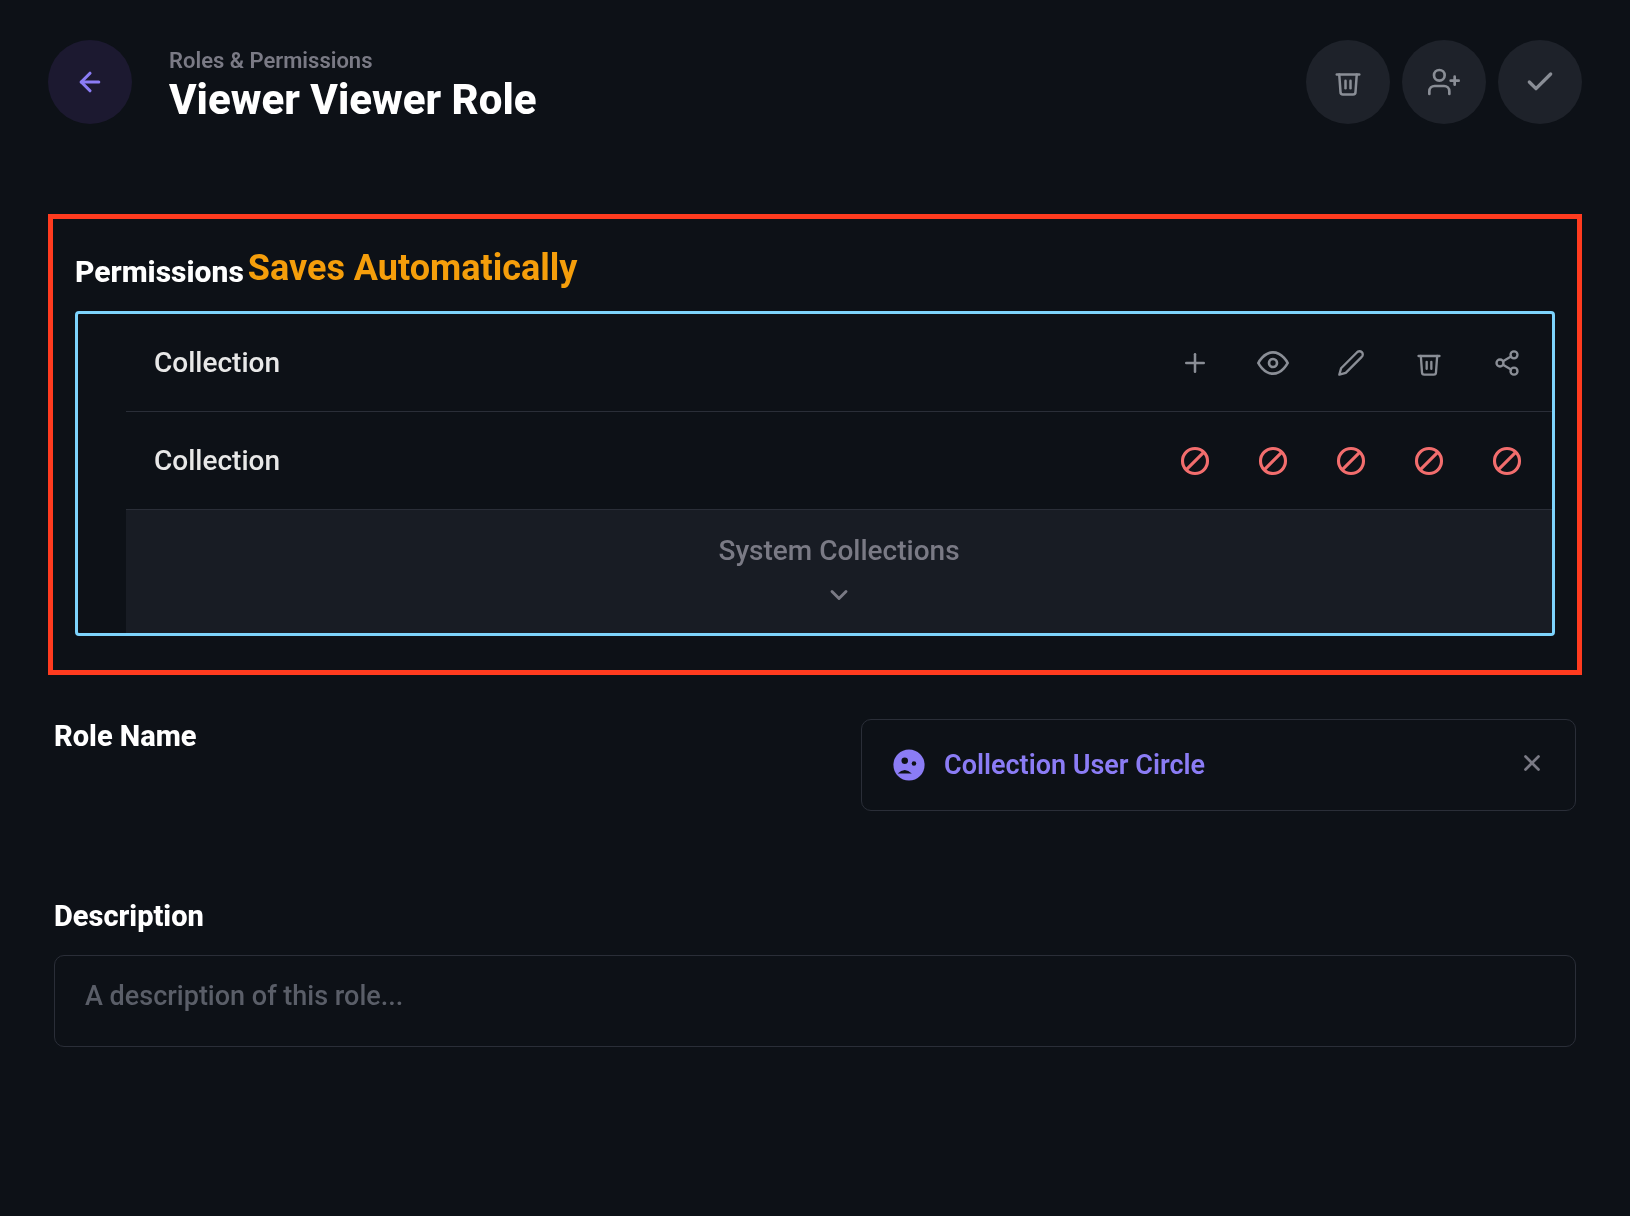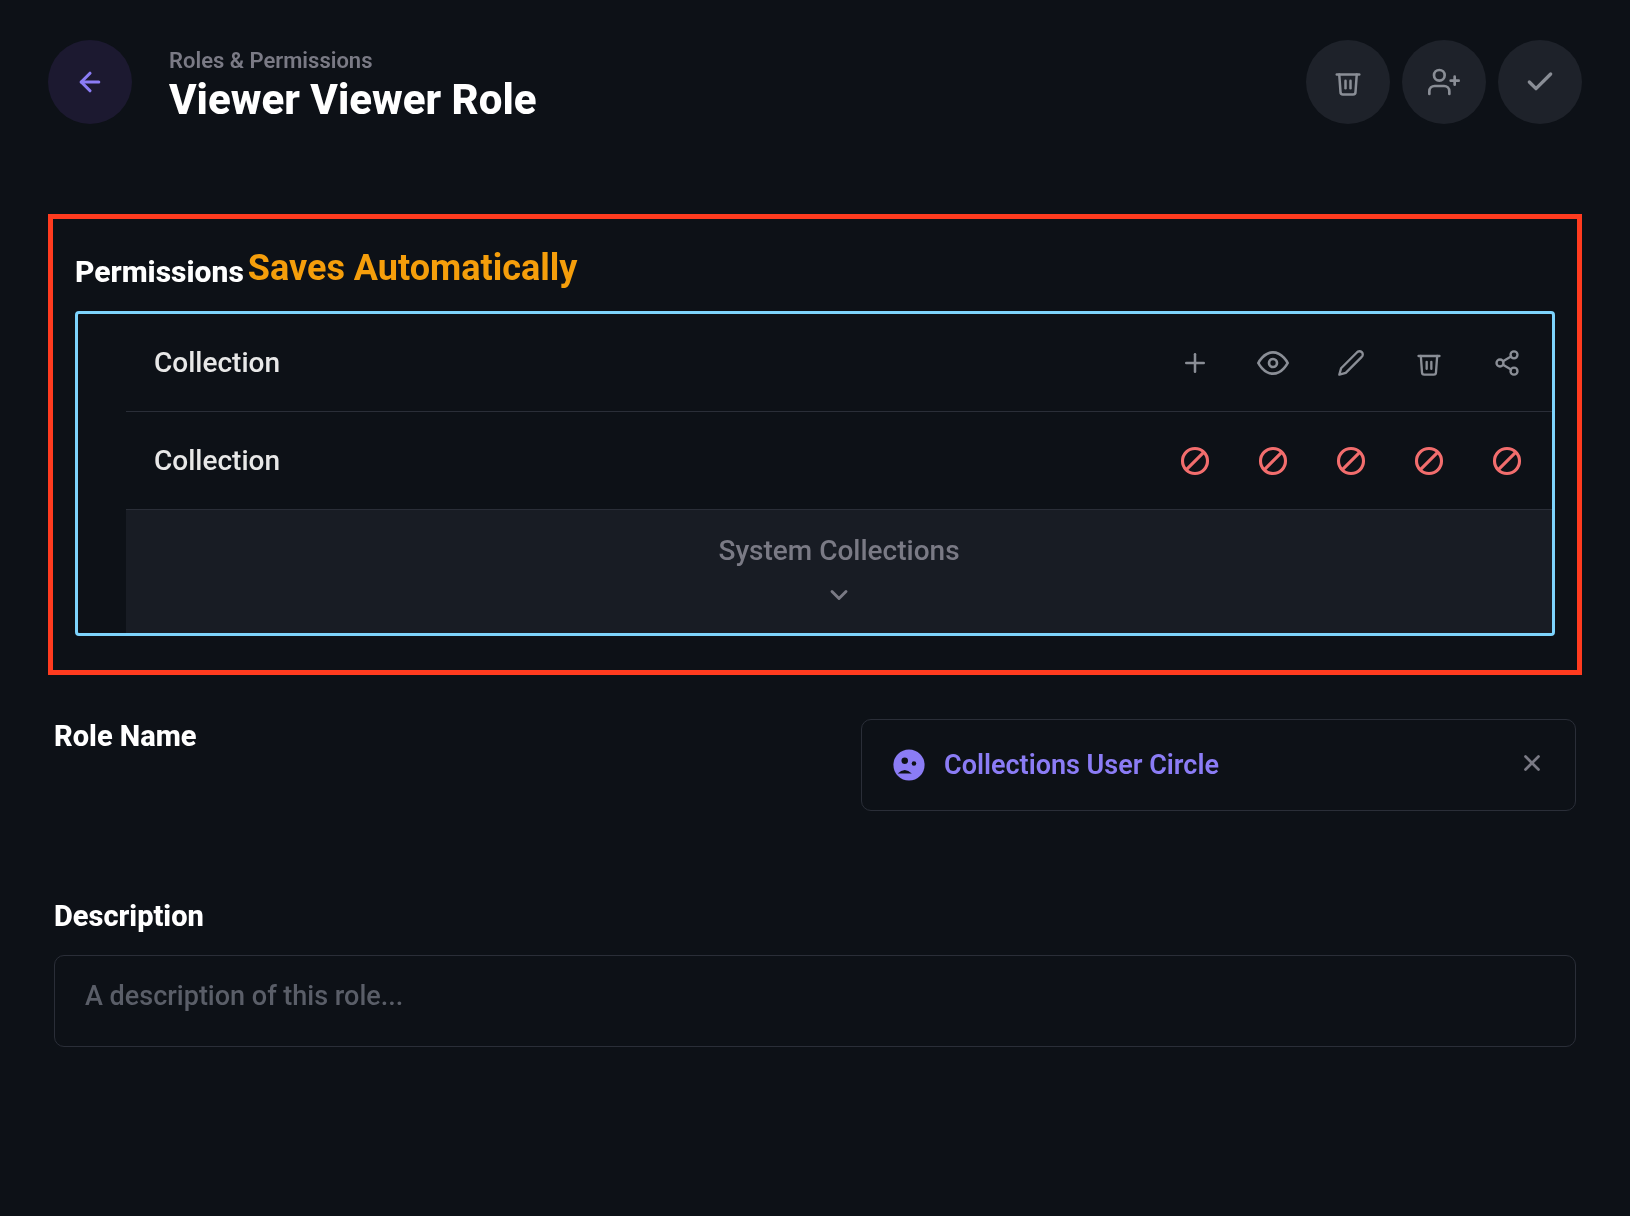--- a/index.html
+++ b/index.html
@@ -331,21 +331,21 @@
   <div class="form-field">
     <div class="input-wrap">
       <div class="icon-preview">
         <svg width="34" height="34" viewBox="0 0 24 24" fill="#8b7cf5">
             <circle cx="12" cy="12" r="11" fill="#8b7cf5"></circle>
             <circle cx="9" cy="9" r="2.3" fill="#0d1117"></circle>
             <circle cx="15.5" cy="11" r="1.6" fill="#0d1117"></circle>
             <path d="M4 18 q5 -5 10 0" fill="#0d1117"></path>
           </svg>
       </div>
-      <span class="icon-name">Collections User Circle</span>
+      <span class="icon-name">Collection User Circle</span>
       <div class="clear-btn">
         <svg width="26" height="26" viewBox="0 0 24 24" fill="none" stroke="#7a7a85" stroke-width="2.5" stroke-linecap="round">
             <line x1="18" y1="6" x2="6" y2="18"></line>
             <line x1="6" y1="6" x2="18" y2="18"></line>
           </svg>
       </div>
     </div>
   </div>
 </div>
 

